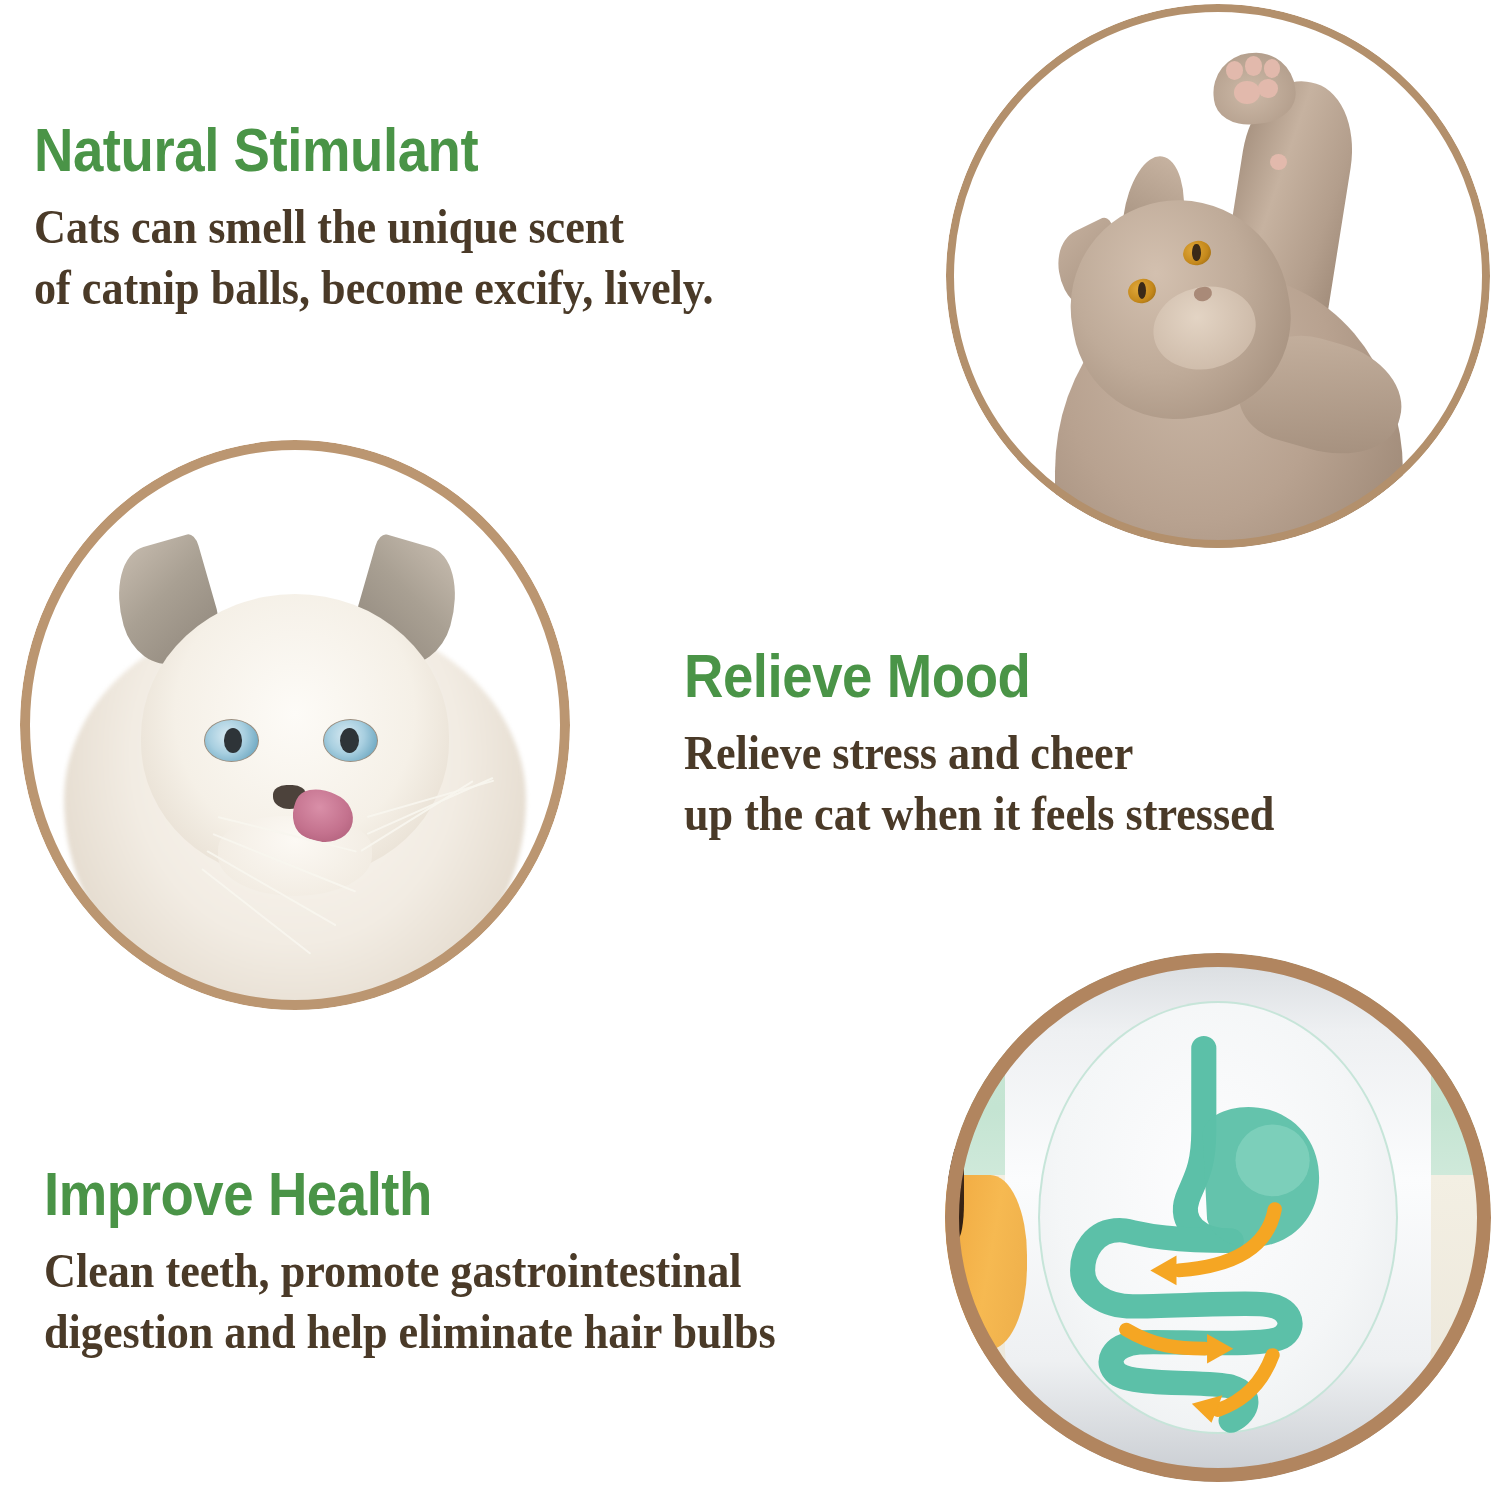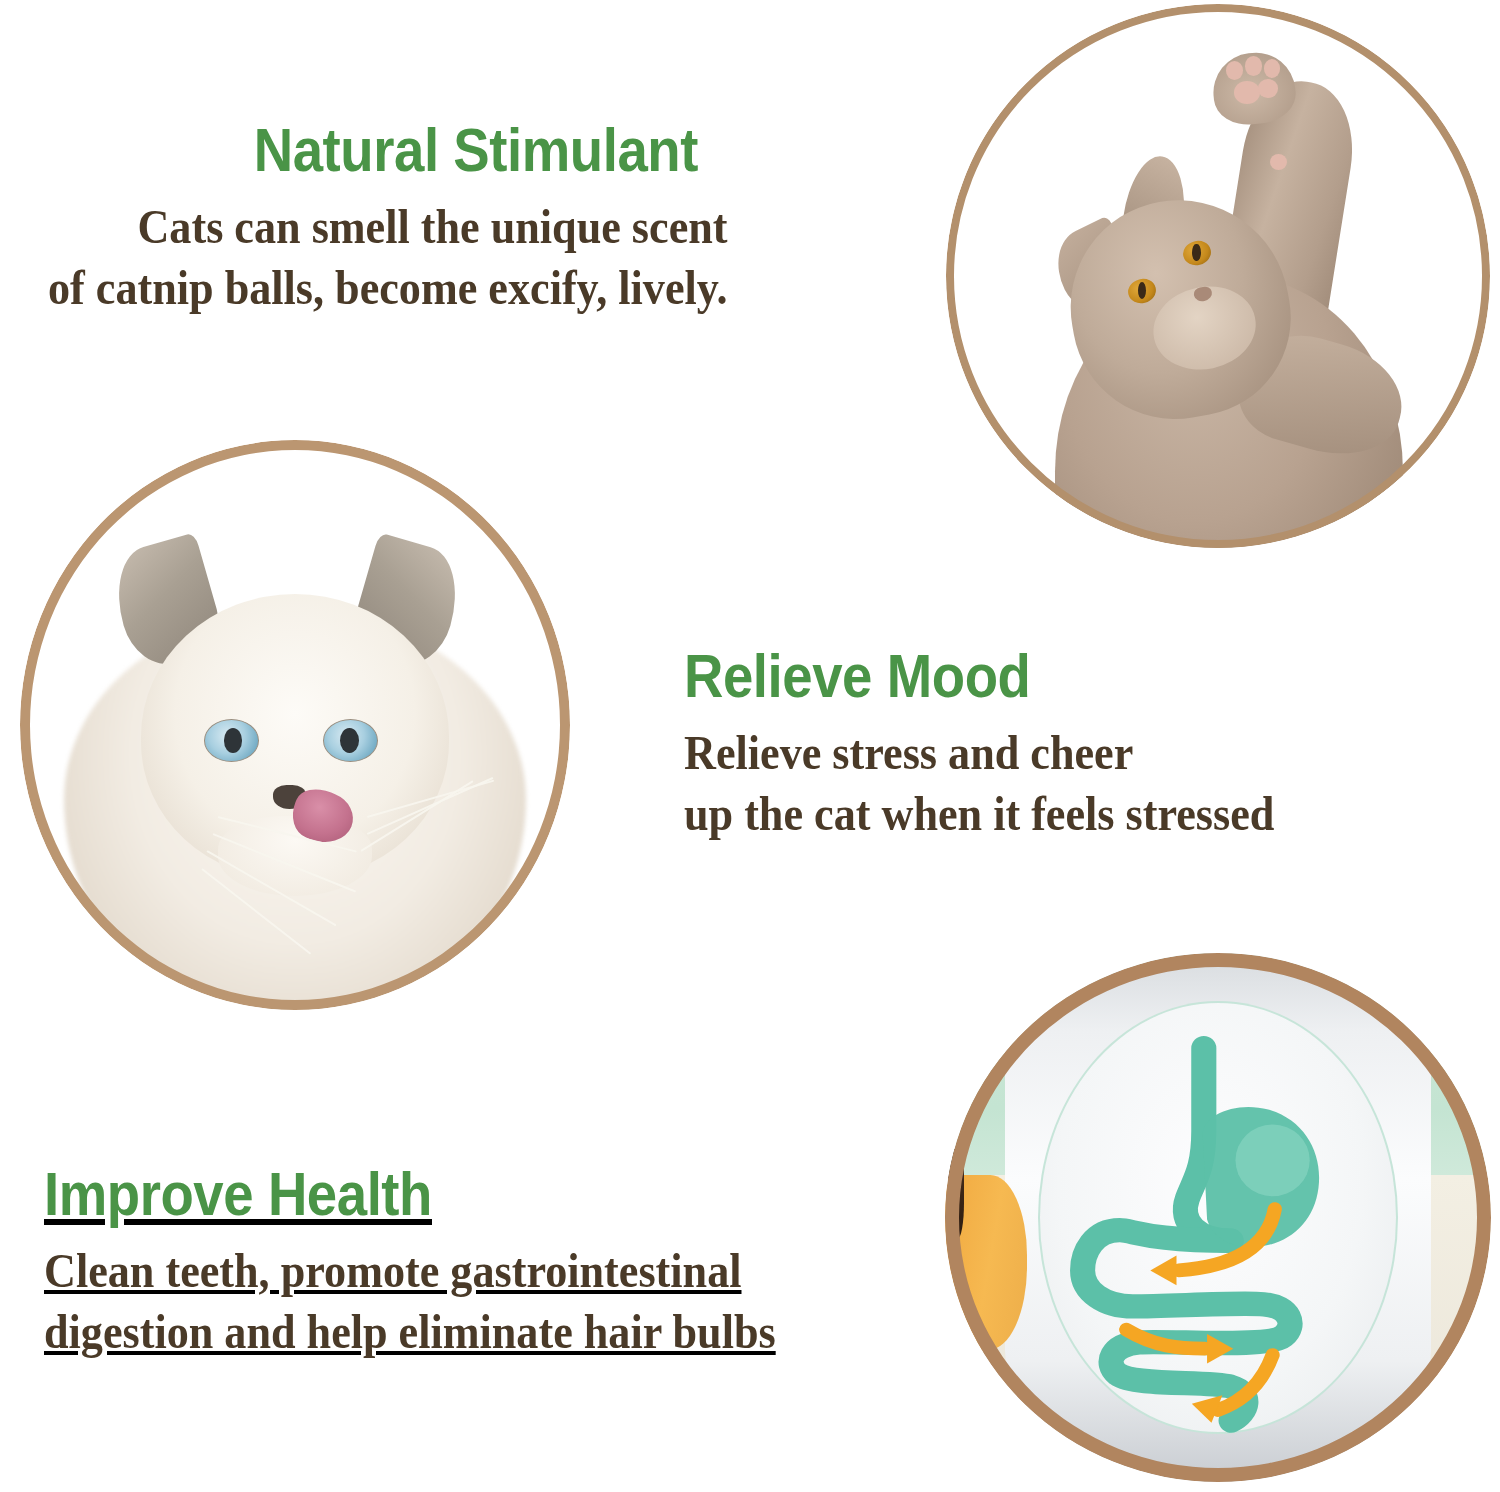--- a/index.html
+++ b/index.html
@@ -294,33 +294,33 @@
   }
   #circle-digestive .circle-ring {
     inset: 0; border: 14px solid #b1855f;
   }
 </style>
 </head>
 <body>
 
 <div id="canvas">
 
-  <div class="feature-block" style="left:48px; top:118px;text-align:right;">
+  <div class="feature-block" style="left:34px; top:118px;">
     <div class="feature-title">Natural Stimulant</div>
     <div class="feature-line">Cats can smell the unique scent</div>
     <div class="feature-line">of catnip balls, become excify, lively.</div>
   </div>
 
   <div class="feature-block" style="left:684px; top:644px;">
     <div class="feature-title">Relieve Mood</div>
     <div class="feature-line">Relieve stress and cheer</div>
     <div class="feature-line">up the cat when it feels stressed</div>
   </div>
 
-  <div class="feature-block" style="left:44px; top:1162px;text-decoration:underline;">
+  <div class="feature-block" style="left:44px; top:1162px;">
     <div class="feature-title">Improve Health</div>
     <div class="feature-line">Clean teeth, promote gastrointestinal</div>
     <div class="feature-line">digestion and help eliminate hair bulbs</div>
   </div>
 
   <div class="photo-circle" id="circle-reaching-cat">
     <div class="circle-inner">
       <div class="catA-bg"></div>
 
       <div class="catA-arm"></div>

